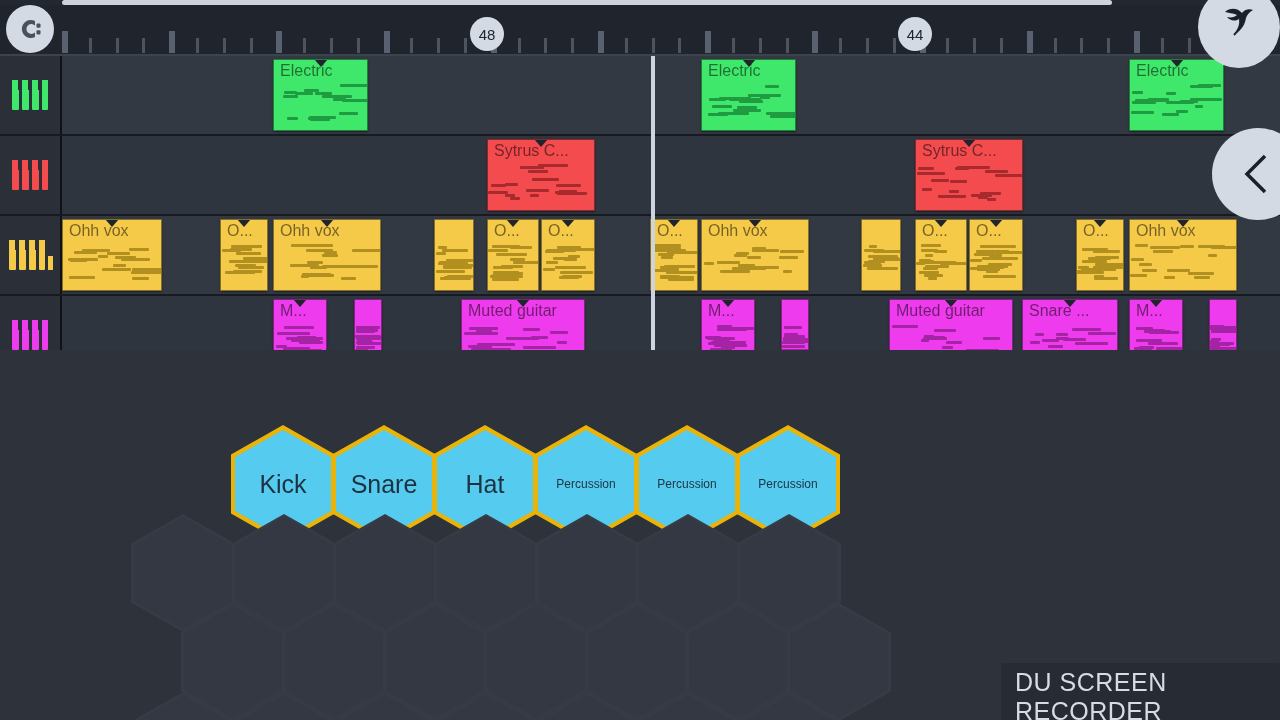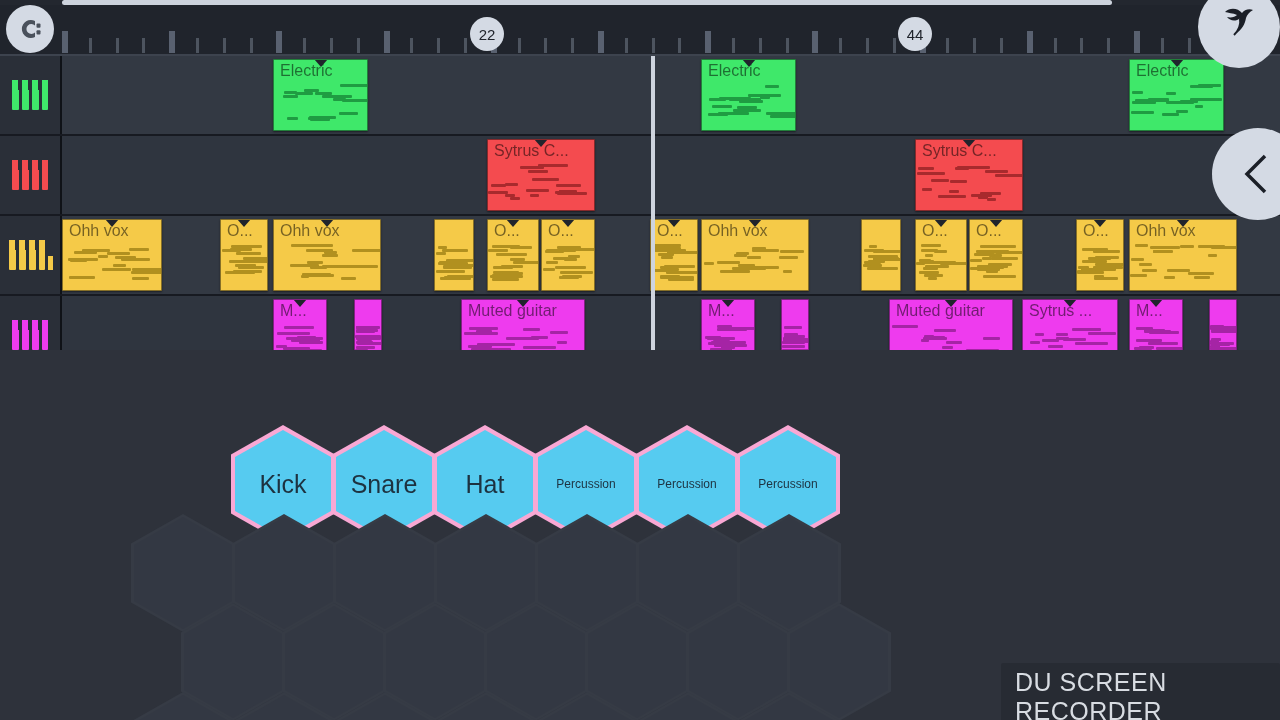--- a/index.html
+++ b/index.html
@@ -149,21 +149,21 @@
   
   #pads {
     position: absolute; left: 0; top: 418px; width: 1280px; height: 302px;
     background: #2e323b; overflow: hidden;
   }
   .hex {
     position: absolute; width: 104px; height: 118px;
     clip-path: polygon(50% 0%, 100% 25%, 100% 75%, 50% 100%, 0% 75%, 0% 25%);
     display: flex; align-items: center; justify-content: center;
   }
-  .hex.active { background: #f9a8d4; }
+  .hex.active { background: #eab308; }
   .hex.active .inner {
     position: absolute; left: 4px; top: 5px; width: 96px; height: 108px;
     clip-path: polygon(50% 0%, 100% 25%, 100% 75%, 50% 100%, 0% 75%, 0% 25%);
     background: #56cbf0;
   }
   .hex .txt { position: relative; z-index: 2; color: #1d3240; text-align: center; }
   .hex.empty { background: #363b45; }
   .hex.empty .inner {
     position: absolute; left: 3px; top: 3px; width: 98px; height: 112px;
     clip-path: polygon(50% 0%, 100% 25%, 100% 75%, 50% 100%, 0% 75%, 0% 25%);
@@ -231,21 +231,21 @@
           <div class="tick minor" style="left: 1018.4px;"></div>
           <div class="tick minor" style="left: 1045.2px;"></div>
           <div class="tick major" style="left: 1072px;"></div>
           <div class="tick minor" style="left: 1098.8px;"></div>
           <div class="tick minor" style="left: 1125.6px;"></div>
           <div class="tick minor" style="left: 1152.4px;"></div>
           <div class="tick major" style="left: 1179.2px;"></div>
           <div class="tick minor" style="left: 1206px;"></div>
         </div>
       <div id="bar-badges">
-          <div class="bar-badge" style="left: 470px;">22</div>
+          <div class="bar-badge" style="left: 470px;">48</div>
           <div class="bar-badge" style="left: 898px;">44</div>
         </div>
     </div>
 
     <div id="track-headers">
         <div class="track-head">
           <div class="kb">
             <i style="background: rgb(63, 232, 106);"></i>
             <i class="s" style="background: rgb(63, 232, 106); width: 4px; margin-left: -5px; margin-right: 3px;"></i>
             <i style="background: rgb(63, 232, 106);"></i>
@@ -844,21 +844,21 @@
                 <div class="n" style="background: rgb(165, 36, 165); left: 93.0496px; top: 12.8131px; width: 17.1069px;"></div>
                 <div class="n" style="background: rgb(165, 36, 165); left: 51.6756px; top: 21.9913px; width: 11.0653px;"></div>
                 <div class="n" style="background: rgb(165, 36, 165); left: 75.5417px; top: 24.8933px; width: 33.4866px;"></div>
                 <div class="n" style="background: rgb(165, 36, 165); left: 55.6253px; top: 17.3276px; width: 16.8478px;"></div>
                 <div class="n" style="background: rgb(165, 36, 165); left: 32.7599px; top: 13.4611px; width: 23.9821px;"></div>
                 <div class="n" style="background: rgb(165, 36, 165); left: 43.5152px; top: 5.49192px; width: 22.9034px;"></div>
                 <div class="n" style="background: rgb(165, 36, 165); left: 42.4742px; top: 12.319px; width: 12.9174px;"></div>
               </div>
             </div>
             <div class="clip" style="left: 960px; width: 96px; background: rgb(238, 59, 238);">
-              <div class="cname">Sytrus ...</div>
+              <div class="cname">Snare ...</div>
               <div class="notch"></div>
               <div class="notes">
                 <div class="n" style="background: rgb(165, 36, 165); left: 18.847px; top: 14.9662px; width: 17.3023px;"></div>
                 <div class="n" style="background: rgb(165, 36, 165); left: 64.8448px; top: 8.00402px; width: 28.3285px;"></div>
                 <div class="n" style="background: rgb(165, 36, 165); left: 25.125px; top: 20.7964px; width: 14.7391px;"></div>
                 <div class="n" style="background: rgb(165, 36, 165); left: 33.3268px; top: 13.3681px; width: 12.6095px;"></div>
                 <div class="n" style="background: rgb(165, 36, 165); left: 12.4033px; top: 8.84571px; width: 8.89041px;"></div>
                 <div class="n" style="background: rgb(165, 36, 165); left: 40.0703px; top: 13.7315px; width: 22.9383px;"></div>
                 <div class="n" style="background: rgb(165, 36, 165); left: 6.994px; top: 17.473px; width: 10.372px;"></div>
                 <div class="n" style="background: rgb(165, 36, 165); left: 51.5335px; top: 18.3024px; width: 33.8566px;"></div>

